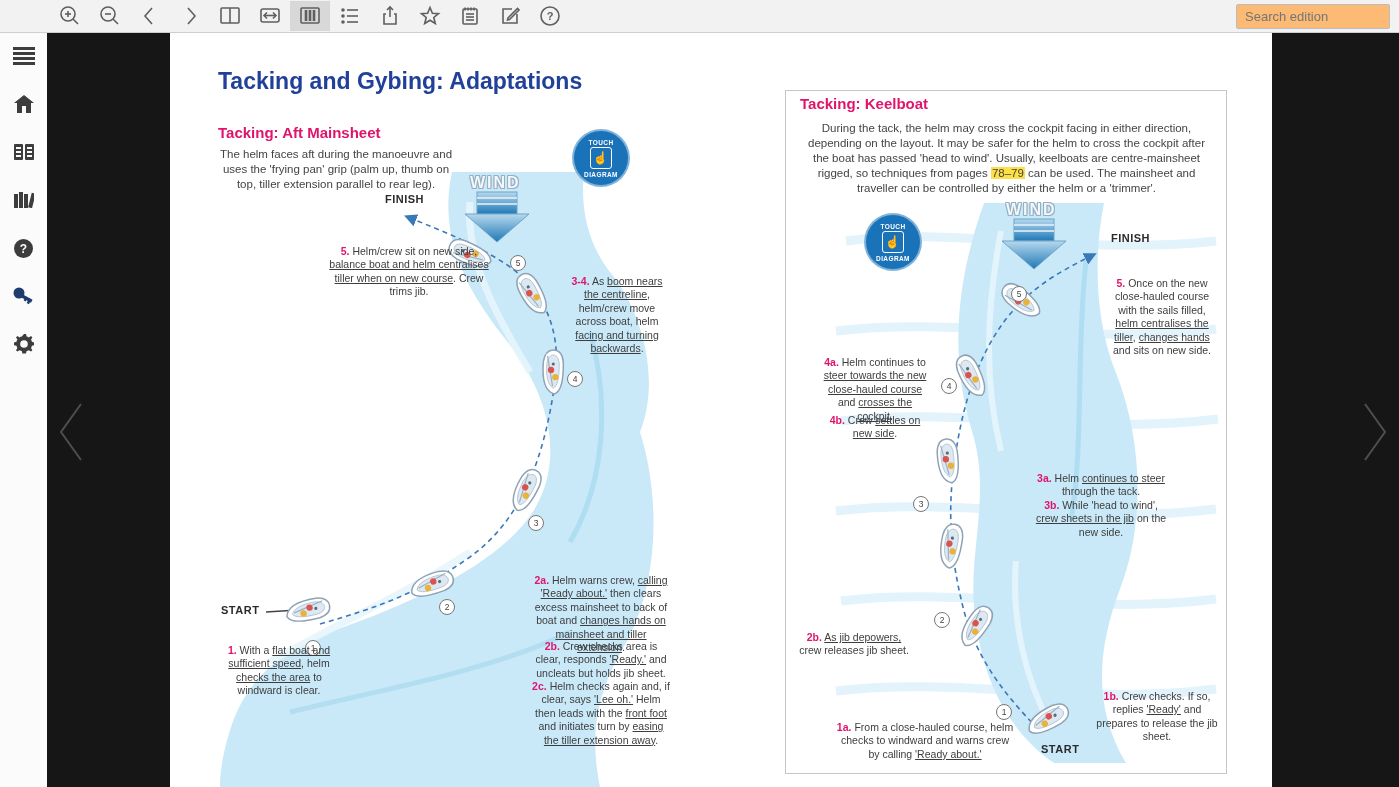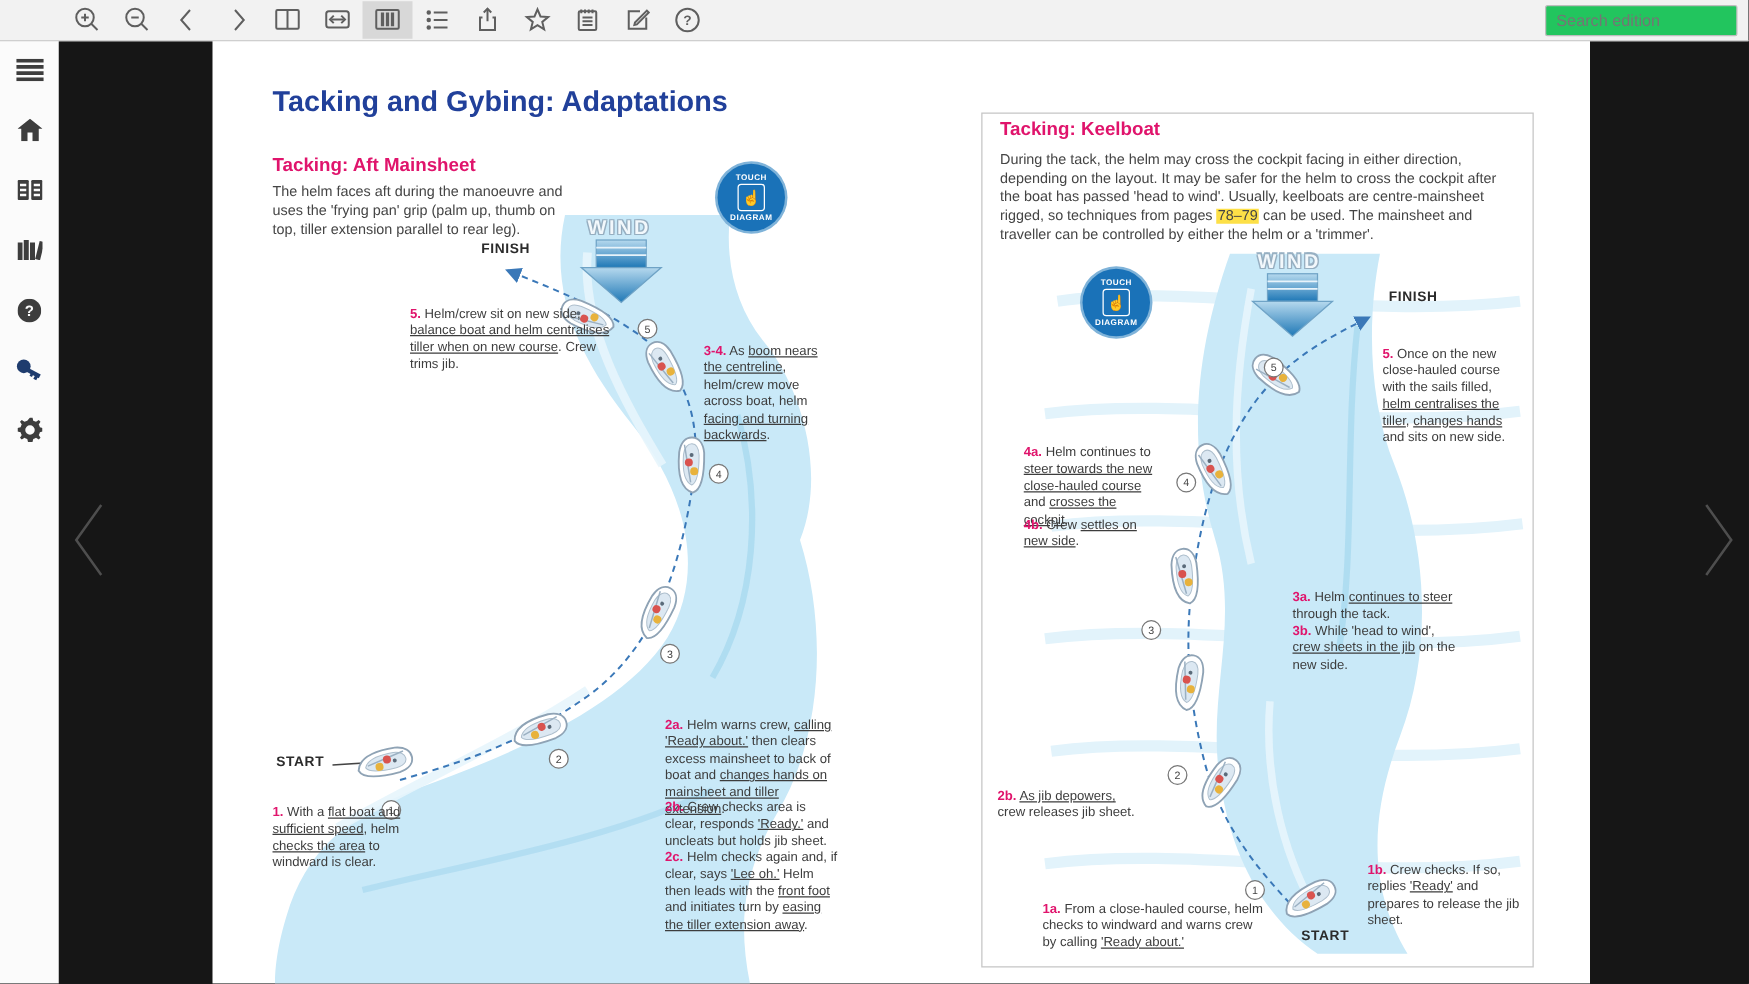--- a/index.html
+++ b/index.html
@@ -4,21 +4,21 @@
 <style>
   html,body{margin:0;padding:0;background:#161616;font-family:"Liberation Sans",sans-serif;}
   .app{position:relative;width:1399px;height:787px;overflow:hidden;background:#161616;}
 
   
   .toolbar{position:absolute;left:0;top:0;width:1399px;height:32px;background:#f2f2f2;border-bottom:1px solid #cfcfcf;display:flex;align-items:center;z-index:5;}
   .tb-group{display:flex;align-items:center;margin-left:50px;}
   .tb-btn{width:40px;height:30px;display:flex;align-items:center;justify-content:center;cursor:pointer;}
   .tb-btn.active{background:#d8d8d8;}
   .tb-btn svg{stroke:#5f5f5f;fill:none;stroke-width:1.6;}
-  .search-wrap{position:absolute;right:9px;top:4px;width:152px;height:23px;background:#22c55e;border:1px solid #bdbdbd;border-radius:2px;display:flex;align-items:center;}
+  .search-wrap{position:absolute;right:9px;top:4px;width:152px;height:23px;background:#fdba74;border:1px solid #bdbdbd;border-radius:2px;display:flex;align-items:center;}
   .search-wrap input{border:0;outline:none;flex:1;font-size:13px;padding:0 4px 0 8px;color:#333;font-family:"Liberation Sans",sans-serif;background:transparent;}
   .search-wrap svg{stroke:#8a8a8a;fill:none;stroke-width:1.6;margin-right:4px;}
 
   
   .sidebar{position:absolute;left:0;top:32px;width:47px;bottom:0;background:#fbfbfb;z-index:4;}
   .sb-item{width:47px;height:48px;display:flex;align-items:center;justify-content:center;cursor:pointer;}
   .sb-item svg{fill:#3d3d3d;stroke:none;}
   .sb-item.key svg{fill:#1f3c6e;}
 
   
@@ -41,21 +41,21 @@
   .wind{position:absolute;font-size:16px;font-weight:800;letter-spacing:2px;color:#f2f8fc;text-shadow:0 0 1px #7e98ab,1px 1px 0 #9ab2c4,-1px -1px 0 #9ab2c4,1px -1px 0 #9ab2c4,-1px 1px 0 #9ab2c4;}
   .pagelink{background:#fde047;padding:0 1px;cursor:pointer;}
 
   .badge{position:absolute;width:54px;height:54px;border-radius:50%;background:#1a72b8;box-shadow:0 0 0 2px #7fb3d9;display:flex;flex-direction:column;align-items:center;justify-content:center;cursor:pointer;z-index:3;}
   .badge .b-top,.badge .b-bot{color:#fff;font-size:6.5px;font-weight:bold;letter-spacing:.4px;}
   .badge .b-ico{width:20px;height:20px;border:1.5px solid #fff;border-radius:3px;margin:1.5px 0;display:flex;align-items:center;justify-content:center;color:#fff;font-size:12px;line-height:1;}
 
   .rbox{position:absolute;left:615px;top:58px;width:440px;height:682px;border:1px solid #c5c5c5;background:#fff;}
 
   .diagram{position:absolute;left:0;top:0;z-index:0;}
-  .overlay{z-index:1;}
+  .overlay{z-index:1;text-align:center;}
 </style>
 </head>
 <body>
 
 <div class="app">
 
   <div class="toolbar">
     <div class="tb-group">
       <div class="tb-btn">
           <svg width="24" height="24">

